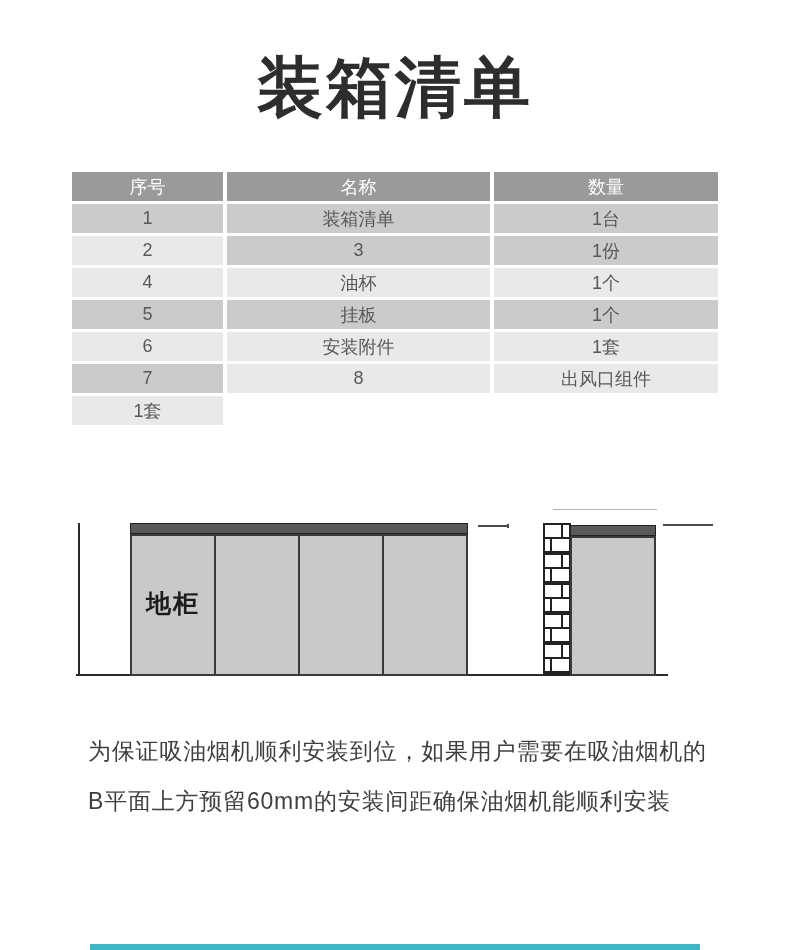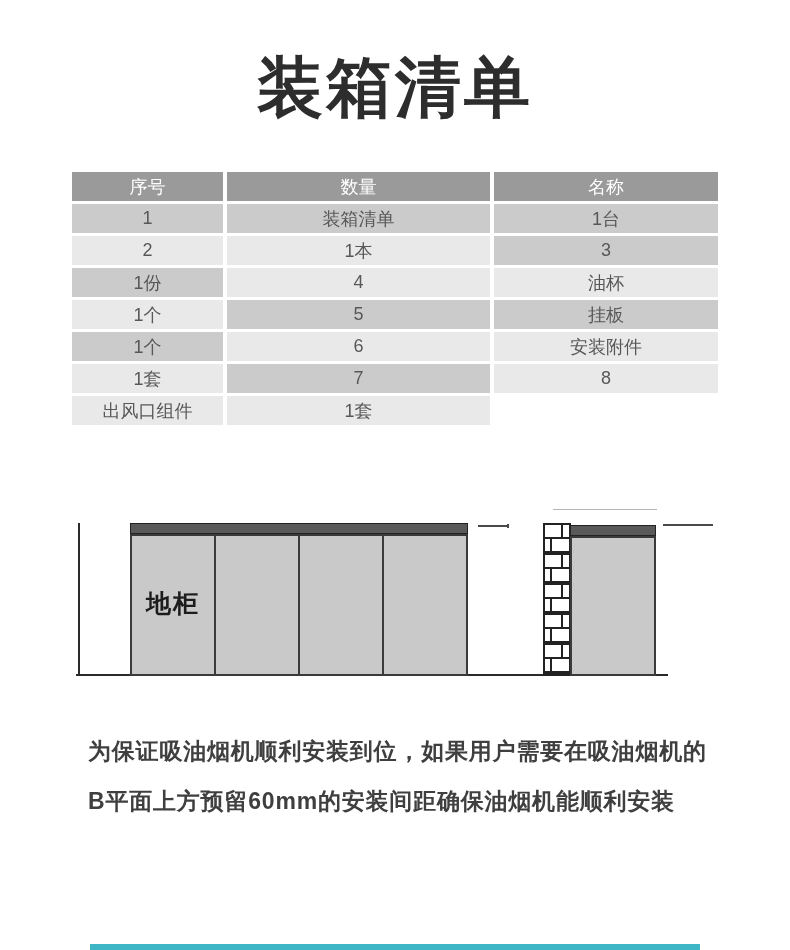--- a/index.html
+++ b/index.html
@@ -40,41 +40,40 @@
   .dim-a .tick{position:absolute;right:0;top:-1px;width:2px;height:4px;background:#4a4a4a;}
   .dim-b{left:663px;top:524px;width:50px;height:2px;background:#4a4a4a;}
   .faint-line{left:553px;top:509px;width:104px;height:1px;background:#b5b5b5;}
   .brickwall{left:543px;top:523px;}
   .rblock{left:570px;top:525px;width:86px;height:151px;}
   .rblock .counter{height:11px;}
   .rblock .cab-body{top:11px;height:140px;}
   
   .note{
     position:absolute;left:88px;top:726px;width:648px;
-    font-size:23px;line-height:50px;color:#3f3f3f;letter-spacing:0.8px;font-weight:700;
+    font-size:23px;line-height:50px;color:#3f3f3f;letter-spacing:0.8px;font-weight:400;
   }
   
   .teal-bar{position:absolute;left:90px;top:944px;width:610px;height:6px;background:#3eb6c6;}
 </style>
 </head>
 <body>
 
 <div class="page">
 
   <div class="title">装箱清单</div>
 
   <div class="ptable">
       <div class="cell hcell">序号</div>
+      <div class="cell hcell">名称</div>
       <div class="cell hcell">数量</div>
-      <div class="cell hcell">名称</div>
       <div class="cell dark">1</div>
       <div class="cell dark">装箱清单</div>
       <div class="cell dark">1台</div>
       <div class="cell light">2</div>
-      <div class="cell light">1本</div>
       <div class="cell dark">3</div>
       <div class="cell dark">1份</div>
       <div class="cell light">4</div>
       <div class="cell light">油杯</div>
       <div class="cell light">1个</div>
       <div class="cell dark">5</div>
       <div class="cell dark">挂板</div>
       <div class="cell dark">1个</div>
       <div class="cell light">6</div>
       <div class="cell light">安装附件</div>

